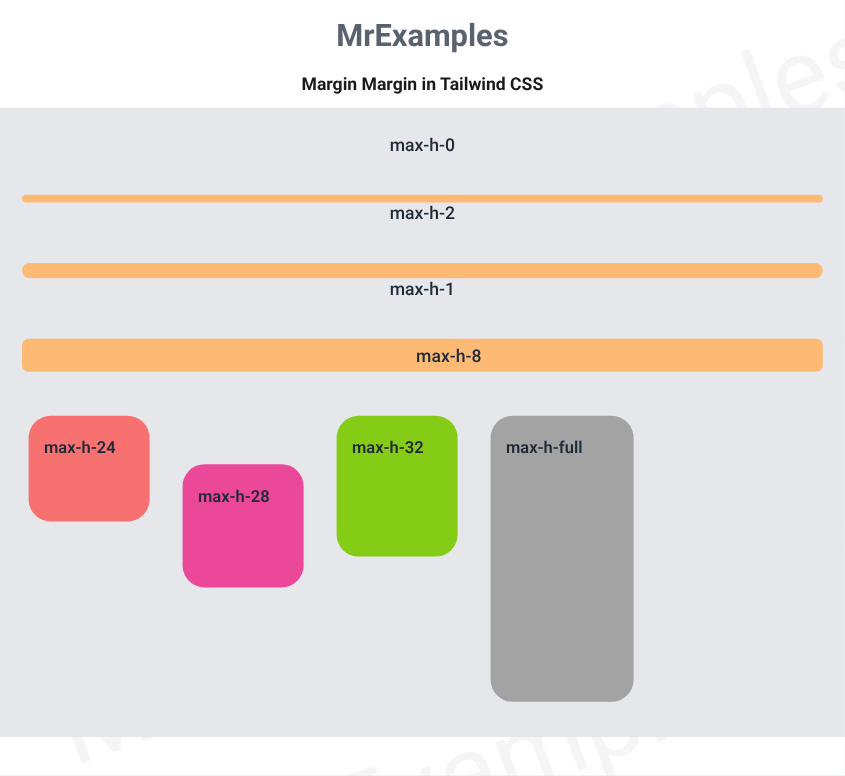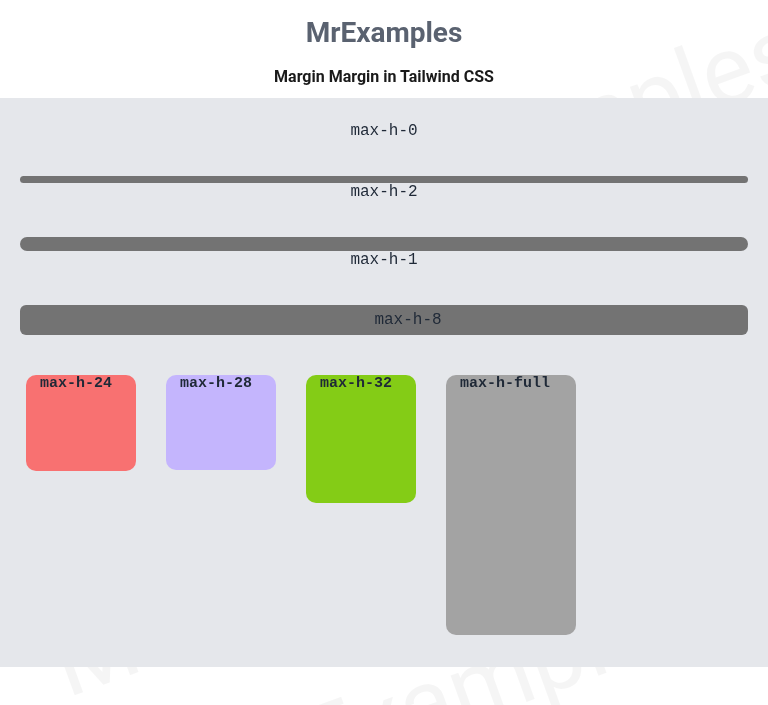--- a/index.html
+++ b/index.html
@@ -47,66 +47,65 @@
       font-size: 16px;
       font-weight: 700;
       color: #1a1a1a;
       margin-bottom: 12px;
     }
     .container {
       background: #e5e7eb;
       padding: 24px 20px 32px 20px;
       position: relative;
       z-index: 1;
-      font-family: Liberation Mono, monospace;
     }
     .bars {
       display: flex;
       flex-direction: column;
     }
     .bar-group {
       text-align: center;
       margin-bottom: 30px;
     }
     .bar-group:last-child { margin-bottom: 40px; }
     .bar-label {
       font-size: 16px;
       font-weight: 500;
       color: #1f2937;
       margin-bottom: 6px;
     }
     .bar {
-      background: #737373;
+      background: #fdba74;
       border-radius: 999px;
       width: 100%;
       margin: 0 auto;
       padding-left: 48px;
     }
     .bar-0 { height: 0px; }
     .bar-2 { height: 7px; }
     .bar-4 { height: 14px; }
     .bar-8 { height: 30px; border-radius: 6px; }
     .boxes {
       display: flex;
       gap: 30px;
       align-items: flex-start;
       padding-left: 6px;
     }
     .box {
-      border-radius: 10px;
-      padding: 0 14px;
+      border-radius: 20px;
+      padding: 20px 14px;
       font-size: 15px;
       font-weight: 600;
       color: #1f2937;
       text-align: left;
       width: 110px;
     }
     .box-last { width: 130px; }
     .box-red { background: #f87171; height: 96px; }
-    .box-green { background: #c4b5fd; height: 95px; }
+    .box-green { background: #ec4899; height: 112px; margin-top: 44px; }
     .box-yellow { background: #84cc16; height: 128px; }
     .box-blue { background: #a3a3a3; height: 260px; }
   </style>
 </head>
 <body>
 
 <div class="watermark wm1">MrExamples</div>
 <div class="watermark wm2">MrExamples</div>
 <div class="watermark wm3">MrExamples</div>
 <div class="watermark wm4">MrExamples</div>

